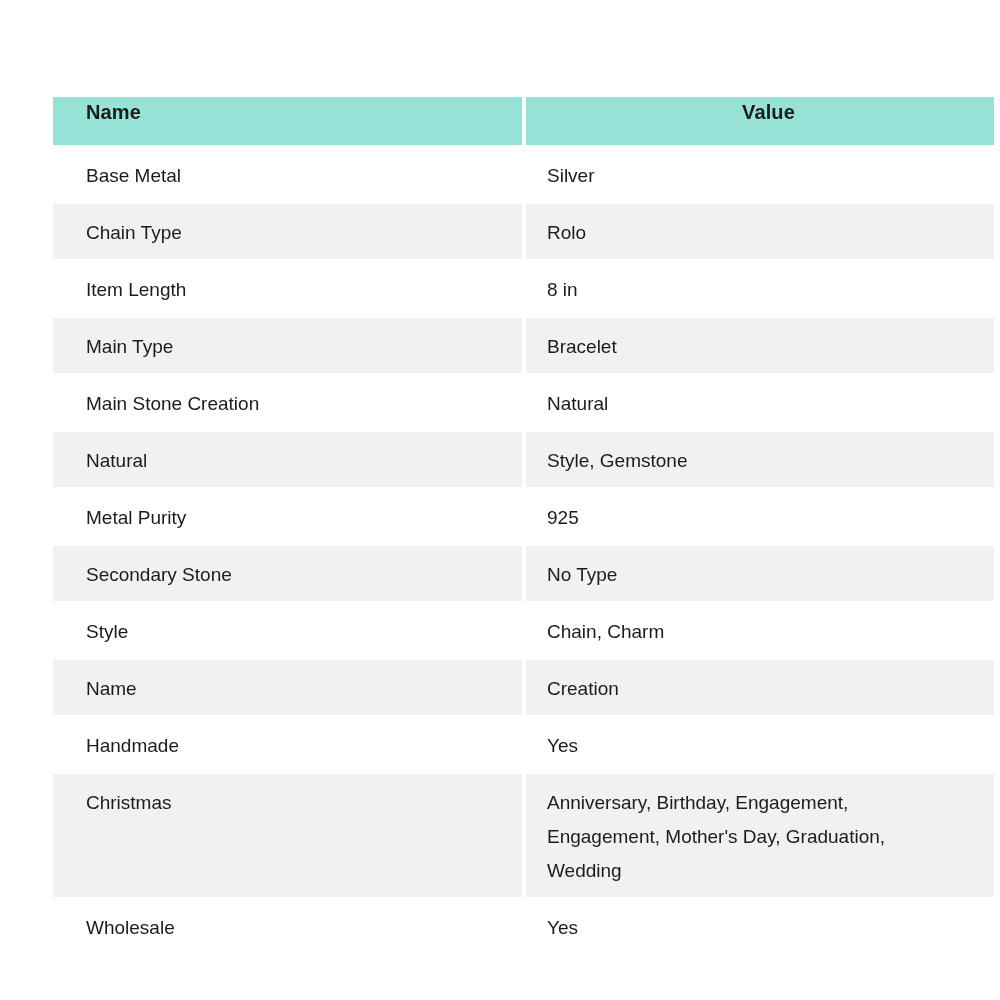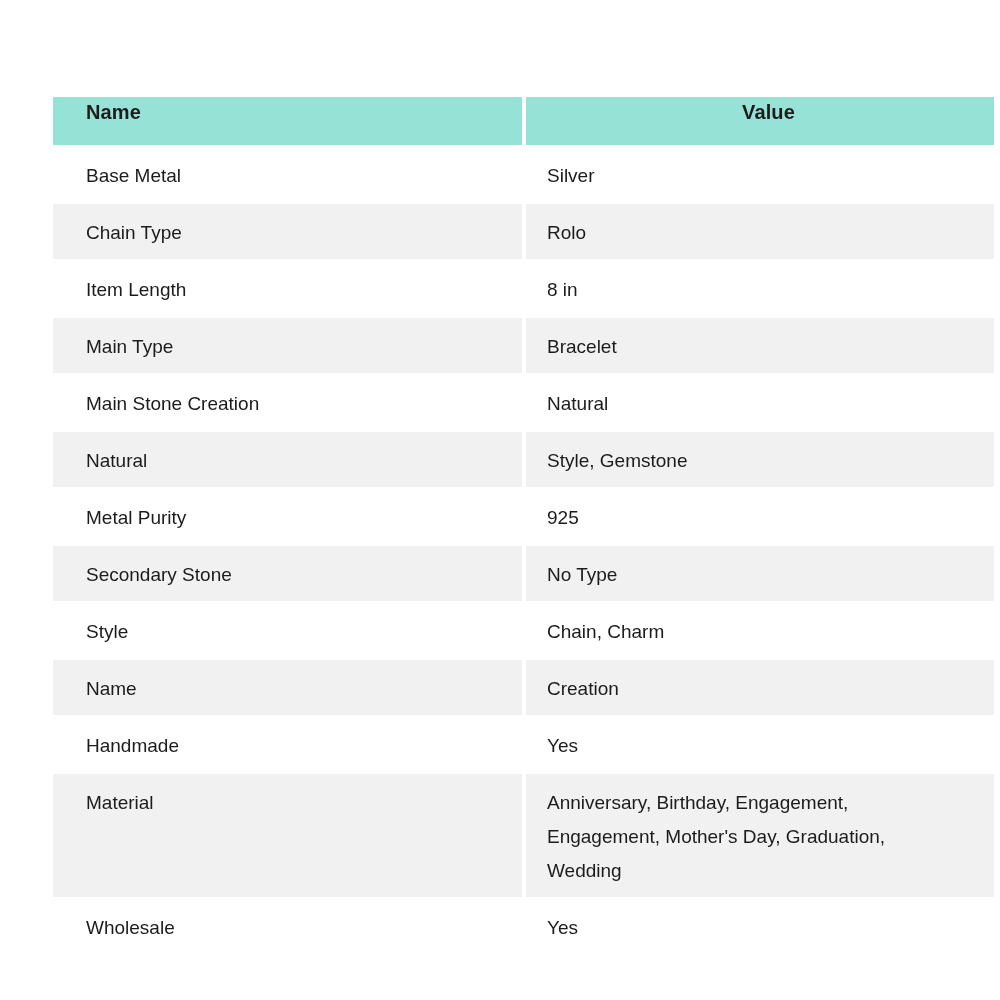--- a/index.html
+++ b/index.html
@@ -145,21 +145,21 @@
     <td class="name-cell">Name</td>
     <td class="value-cell">Creation</td>
   </tr>
 
   <tr>
     <td class="name-cell">Handmade</td>
     <td class="value-cell">Yes</td>
   </tr>
 
   <tr>
-    <td class="name-cell">Material</td>
+    <td class="name-cell">Christmas</td>
     <td class="value-cell">Anniversary, Birthday, Engagement,
 Engagement, Mother's Day, Graduation,
 Wedding</td>
   </tr>
 
   <tr>
     <td class="name-cell">Wholesale</td>
     <td class="value-cell">Yes</td>
   </tr>
 </tbody>

